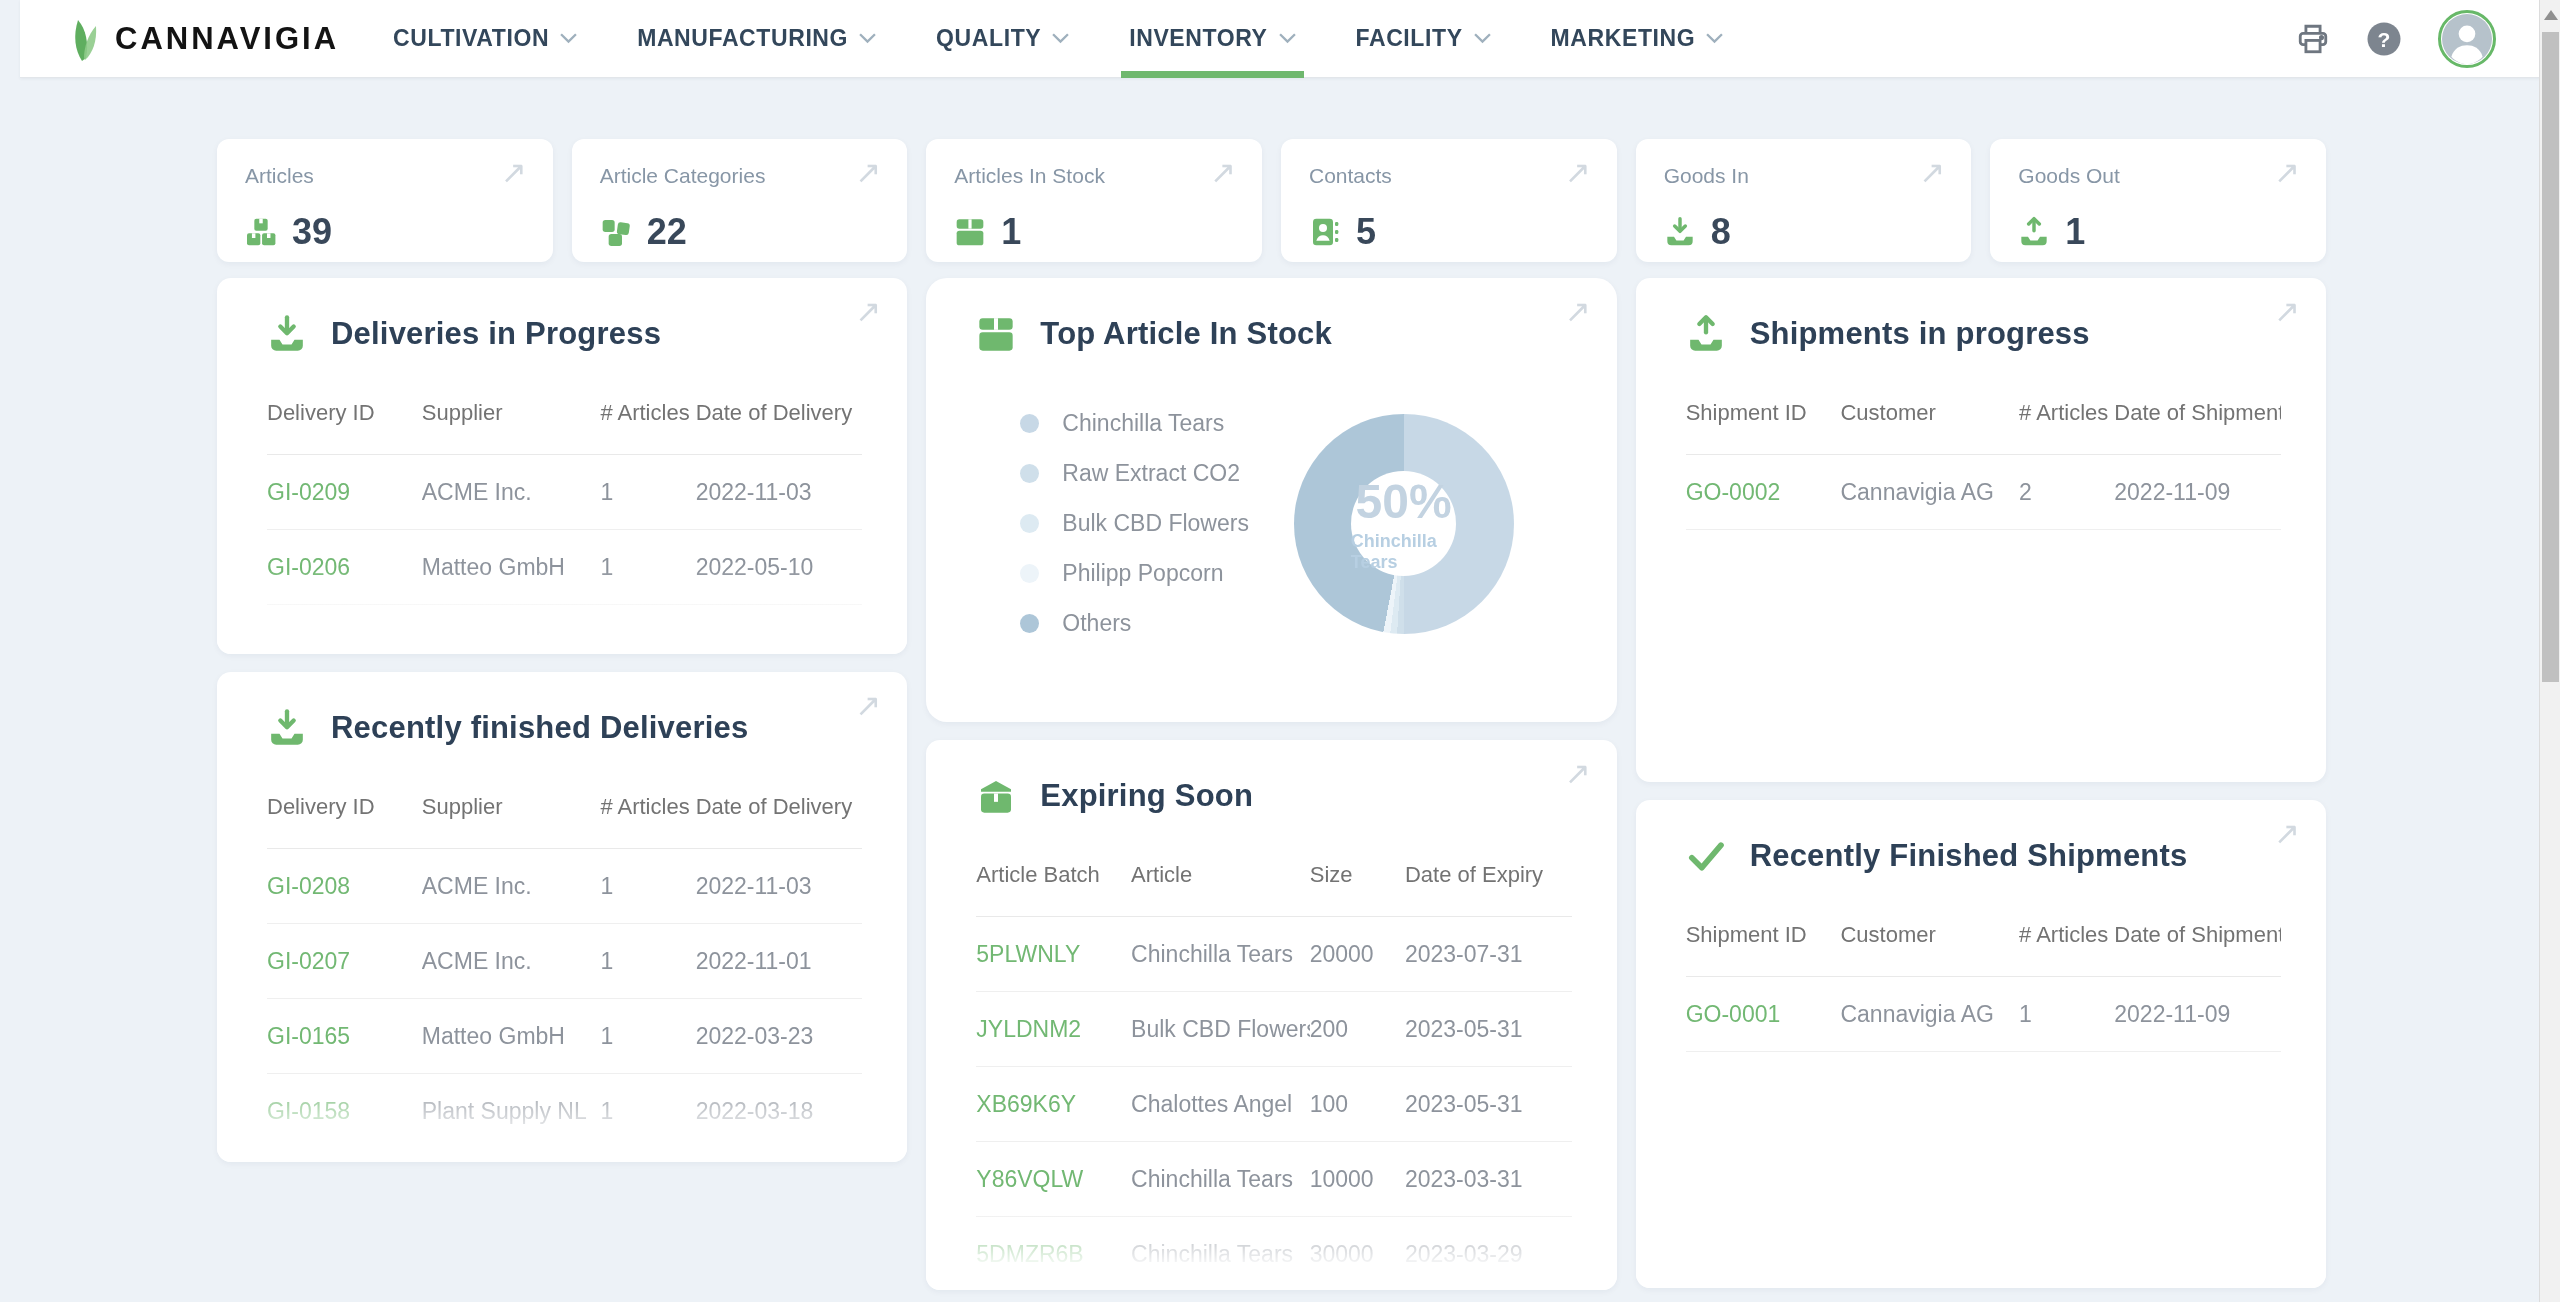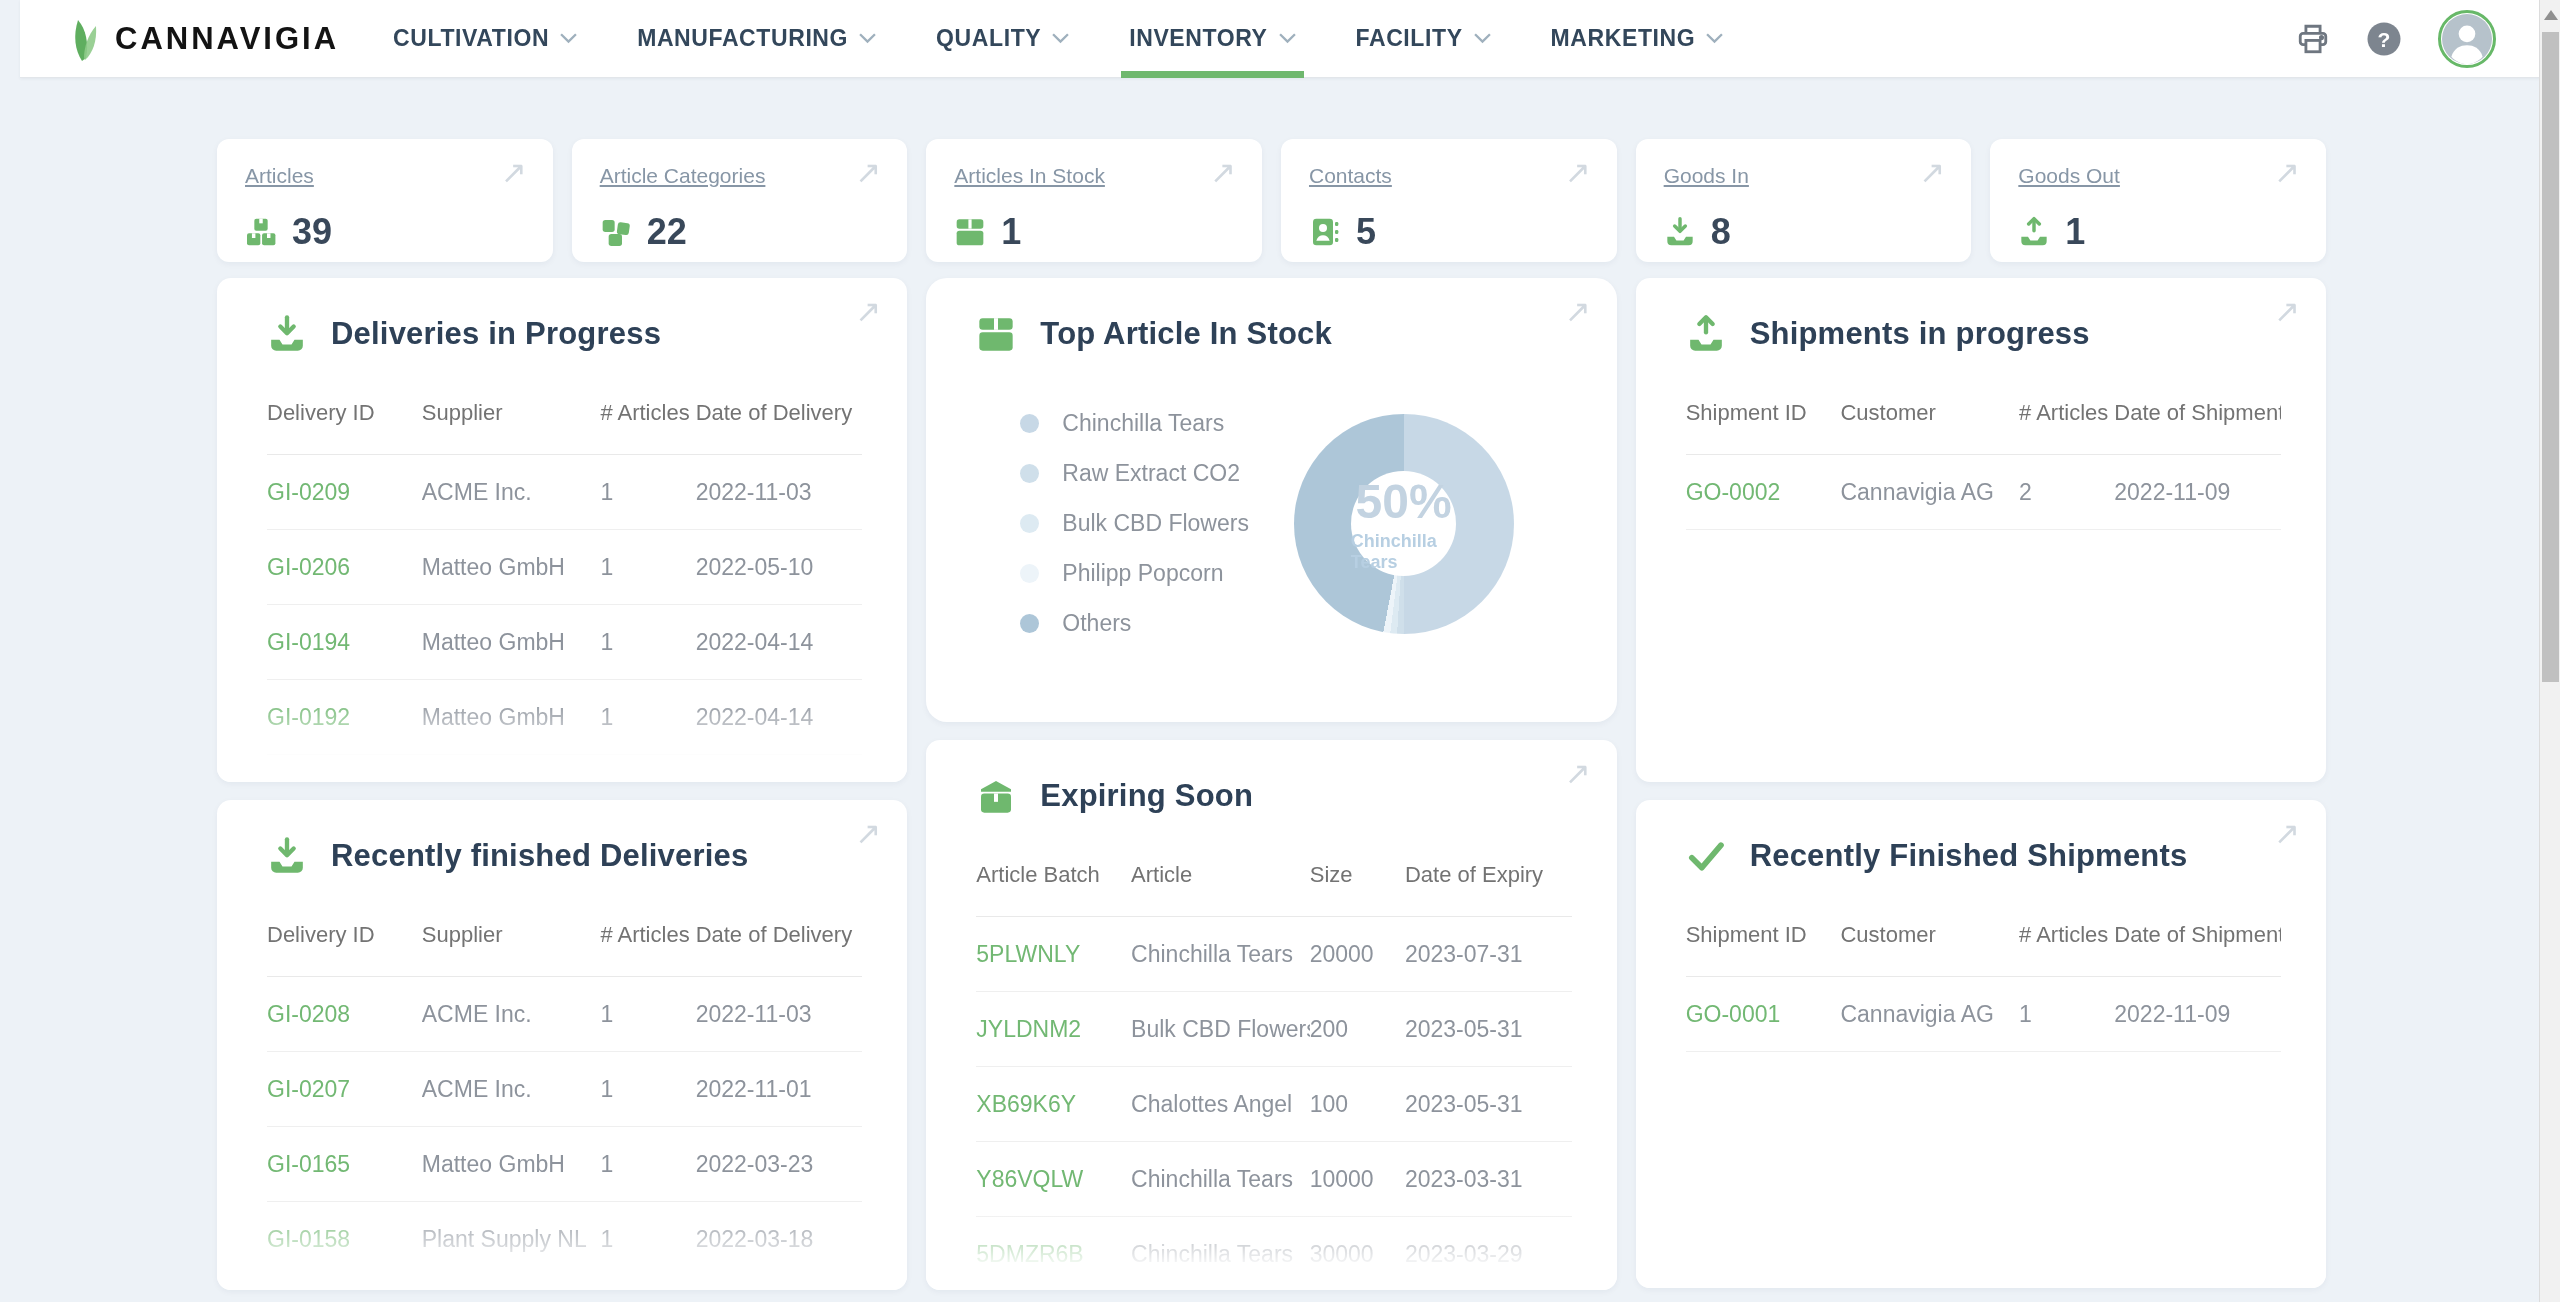--- a/index.html
+++ b/index.html
@@ -21,31 +21,31 @@
   .topbar-right { margin-left:auto; display:flex; align-items:center; gap:36px; }
   .icon-btn { cursor:pointer; display:flex; align-items:center; }
   .avatar-ring { width:58px; height:58px; border-radius:50%; border:3px solid #67b868;
                  display:flex; align-items:center; justify-content:center; cursor:pointer; }
 
   
   .content { padding:61px 234px 0 217px; }
   .stats-row { display:grid; grid-template-columns:repeat(6,1fr); gap:19px; }
   .stat-card { background:#fff; border-radius:12px; height:123px; position:relative;
                padding:25px 28px; box-shadow:0 2px 6px rgba(25,42,70,.05); }
-  .stat-label { font-size:21px; color:#8796a6;text-decoration:underline; }
+  .stat-label { font-size:21px; color:#8796a6; }
   .stat-value-row { display:flex; align-items:center; gap:15px; margin-top:23px; }
   .stat-value { font-size:36px; font-weight:700; color:#39485a; }
   .card-arrow { position:absolute; top:18px; right:26px; font-size:31px; color:#d2d9e0;
                 line-height:1; cursor:pointer; user-select:none; }
 
   .grid { display:grid; grid-template-columns:1fr 1fr 1fr; gap:19px; margin-top:16px; }
   .col { display:flex; flex-direction:column; gap:18px; }
   .card { background:#fff; border-radius:14px; position:relative; overflow:hidden;
           box-shadow:0 2px 6px rgba(25,42,70,.05); padding:36px 45px 0 50px; }
-  .h-dp  { height:504px; } .h-rfd { height:490px; } .h-ta { height:444px;border-radius:21px; }
+  .h-dp  { height:376px; } .h-rfd { height:490px; } .h-ta { height:444px;border-radius:21px; }
   .h-es  { height:550px; } .h-sp  { height:504px; } .h-rfs { height:488px; }
   .card-head { display:flex; align-items:center; gap:24px; }
   .card-head svg { width:40px; height:40px; flex:0 0 auto; }
   .card-title { font-size:31px; font-weight:700; color:#2e4157; letter-spacing:.2px; }
   .fade-bottom::after { content:""; position:absolute; left:0; right:0; bottom:0; height:84px;
           background:linear-gradient(rgba(255,255,255,0),#ffffff 75%); pointer-events:none; }
 
   
   .tbl { margin-top:46px; }
   .tbl-head { display:flex; font-size:22px; color:#737373; padding-bottom:28px;

